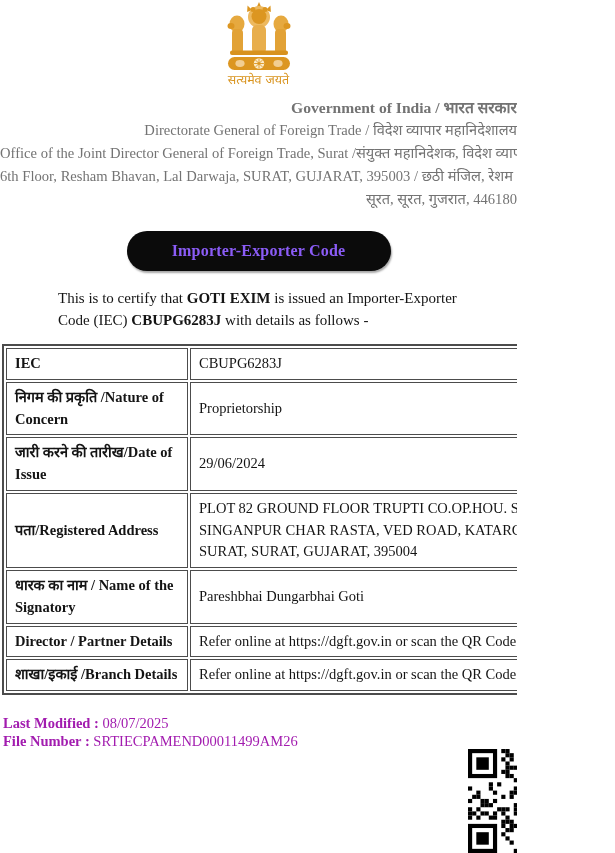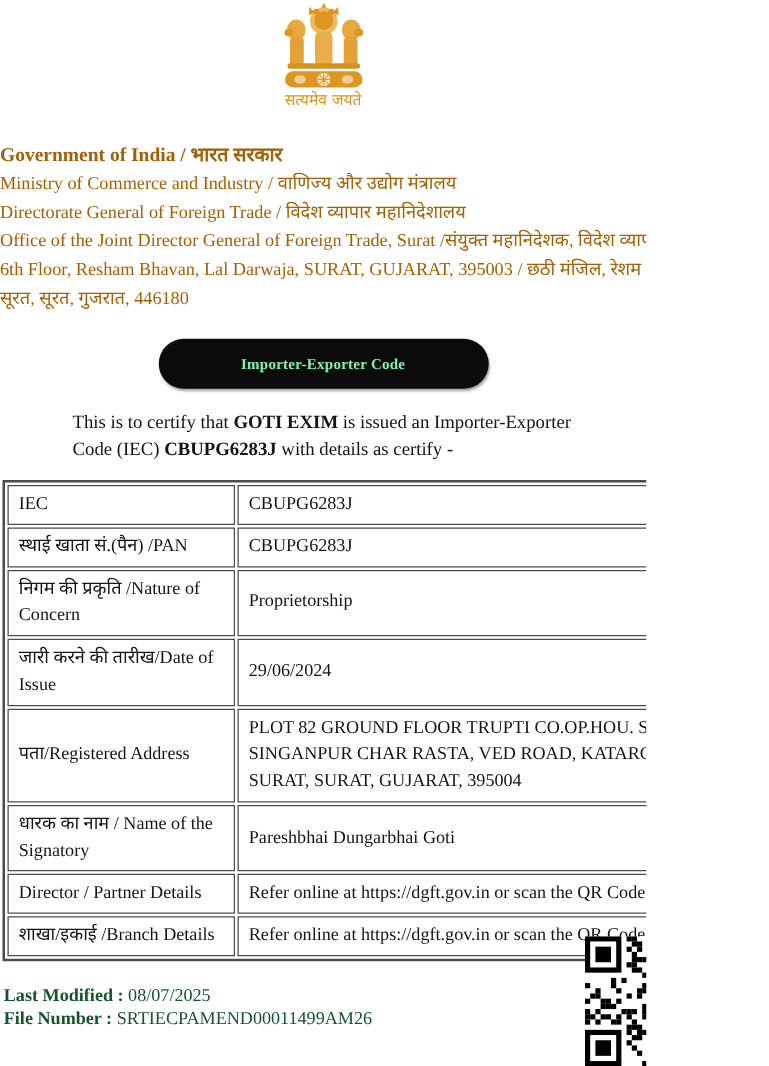--- a/index.html
+++ b/index.html
@@ -7,46 +7,46 @@
     position:relative;width:517px;height:853px;margin:0;background:#fff;
     overflow:hidden;color:#111;
     font-family:"Liberation Serif","DejaVu Serif","DejaVu Sans",serif;
   }
   
   .emblem-wrap{padding-top:2px;text-align:center;}
   .emblem-wrap svg{display:block;margin:0 auto;}
   .motto{color:#d9941f;font-size:12.5px;line-height:14px;margin-top:1px;
          font-family:"DejaVu Sans",sans-serif;}
   
-  .header{margin-top:26px;text-align:left;font-size:14.6px;line-height:23px;color:#a16207;}
+  .header{margin-top:9px;text-align:right;font-size:14.6px;line-height:23px;color:#737373;}
   .header .line{white-space:nowrap;}
   .header .bold{font-weight:bold;font-size:15.6px;}
   
   .badge{
     width:264px;height:40px;margin:20px auto 0 auto;background:#0b0b0b;
     border-radius:21px;display:flex;align-items:center;justify-content:center;
     box-shadow:1px 2px 2px rgba(0,0,0,0.35);
   }
-  .badge span{color:#86efac;font-weight:bold;font-size:12px;letter-spacing:0.2px;}
+  .badge span{color:#8b5cf6;font-weight:bold;font-size:16px;letter-spacing:0.2px;}
   
   .certify{margin:17px 50px 0 58px;max-width:505px;font-size:15px;line-height:21.5px;color:#141414;}
   .certify b{font-weight:bold;}
   
   table.details{
     width:611px;margin:13px 0 0 2px;
     border-collapse:separate;border-spacing:2px;
     border:2px solid #4c4c4c;background:#fff;
   }
   table.details td{
     border:1px solid #4c4c4c;padding:4px 8px;font-size:14.5px;line-height:1.5;
     vertical-align:middle;color:#141414;background:#fff;
   }
-  td.lbl{width:164px;font-weight:normal;}
-  
-  .footer{margin:19px 0 0 3px;font-size:14.5px;line-height:18px;color:#14532d;}
+  td.lbl{width:164px;font-weight:bold;}
+  
+  .footer{margin:19px 0 0 3px;font-size:14.5px;line-height:18px;color:#a21caf;}
   .footer .b{font-weight:bold;}
   
   .qr{position:absolute;left:468px;top:749px;width:104px;height:104px;z-index:5;}
 </style>
 </head>
 <body>
 
 <div class="page">
 
   <div class="emblem-wrap">
@@ -78,41 +78,36 @@
           <line x1="42.4" y1="58.1" x2="35.6" y2="64.9"></line>
         </g>
         <circle cx="39" cy="61.5" r="1.3"></circle>
       </g>
     </svg>
     <div class="motto">सत्यमेव जयते</div>
   </div>
 
   <div class="header">
     <div class="line bold">Government of India / भारत सरकार</div>
-    <div class="line">Ministry of Commerce and Industry / वाणिज्य और उद्योग मंत्रालय</div>
     <div class="line">Directorate General of Foreign Trade / विदेश व्यापार महानिदेशालय</div>
     <div class="line">Office of the Joint Director General of Foreign Trade, Surat /संयुक्त महानिदेशक, विदेश व्यापार का कार्यालय, सूरत</div>
     <div class="line">6th Floor, Resham Bhavan, Lal Darwaja, SURAT, GUJARAT, 395003  / छठी मंजिल, रेशम भवन, लाल दरवाजा,</div>
     <div class="line">सूरत, सूरत, गुजरात, 446180</div>
   </div>
 
   <div class="badge">
     <span>Importer-Exporter Code</span>
   </div>
 
-  <p class="certify"><span>This is to certify that </span><b>GOTI EXIM</b><span> is issued an Importer-Exporter Code (IEC) </span><b>CBUPG6283J</b><span> with details as certify -</span></p>
+  <p class="certify"><span>This is to certify that </span><b>GOTI EXIM</b><span> is issued an Importer-Exporter Code (IEC) </span><b>CBUPG6283J</b><span> with details as follows -</span></p>
 
   <table class="details">
     <tbody>
       <tr>
         <td class="lbl">IEC</td>
-        <td>CBUPG6283J</td>
-      </tr>
-      <tr>
-        <td class="lbl">स्थाई खाता सं.(पैन) /PAN</td>
         <td>CBUPG6283J</td>
       </tr>
       <tr>
         <td class="lbl">निगम की प्रकृति /Nature of Concern</td>
         <td>Proprietorship</td>
       </tr>
       <tr>
         <td class="lbl">जारी करने की तारीख/Date of Issue</td>
         <td>29/06/2024</td>
       </tr>

